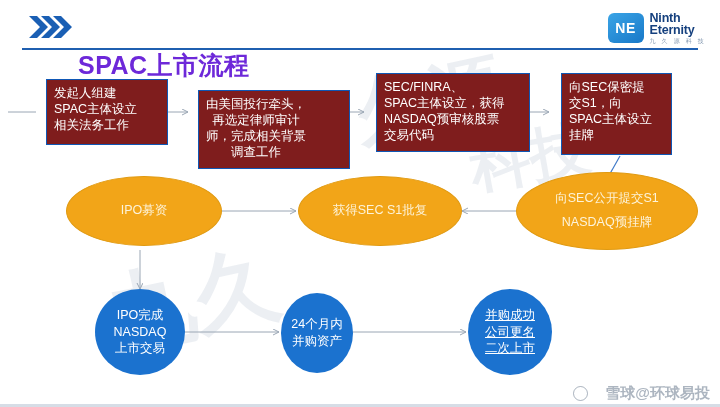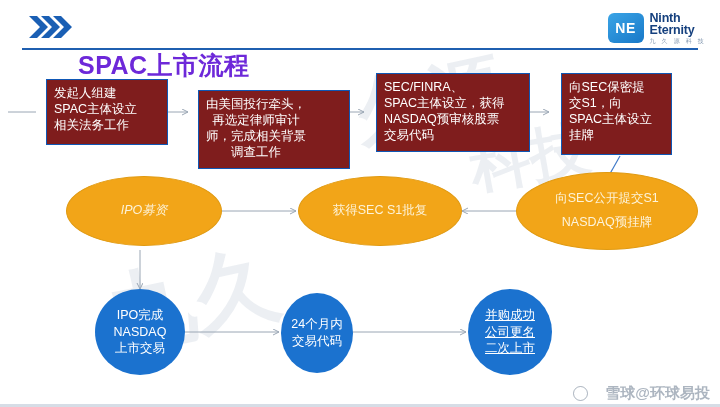--- a/index.html
+++ b/index.html
@@ -249,42 +249,42 @@
 交易代码</span>
   </div>
 
   <div class="node rect" style="left:551px; top:73px; width:111px; height:82px;">
     <span class="node-text">向SEC保密提
 交S1，向
 SPAC主体设立
 挂牌</span>
   </div>
 
-  <div class="node ell-orange" style="left:66px; top:176px; width:156px; height:70px;font-style:italic;">
+  <div class="node ell-orange" style="left:66px; top:176px; width:156px; height:70px;">
     <span class="node-text">IPO募资</span>
   </div>
 
   <div class="node ell-orange" style="left:298px; top:176px; width:164px; height:70px;text-align:center;">
     <span class="node-text">获得SEC S1批复</span>
   </div>
 
   <div class="node ell-orange" style="left:516px; top:172px; width:182px; height:78px;">
     <span class="node-text">向SEC公开提交S1
 NASDAQ预挂牌</span>
   </div>
 
   <div class="node ell-blue" style="left:95px; top:289px; width:90px; height:86px;">
     <span class="node-text">IPO完成
 NASDAQ
 上市交易</span>
   </div>
 
   <div class="node ell-blue" style="left:281px; top:293px; width:72px; height:80px;">
     <span class="node-text">24个月内
-交易代码</span>
+并购资产</span>
   </div>
 
   <div class="node ell-blue" style="left:468px; top:289px; width:84px; height:86px;text-decoration:underline;">
     <span class="node-text">并购成功
 公司更名
 二次上市</span>
   </div>
 
   <div class="wm-bottom">
     <span class="ring"></span>

